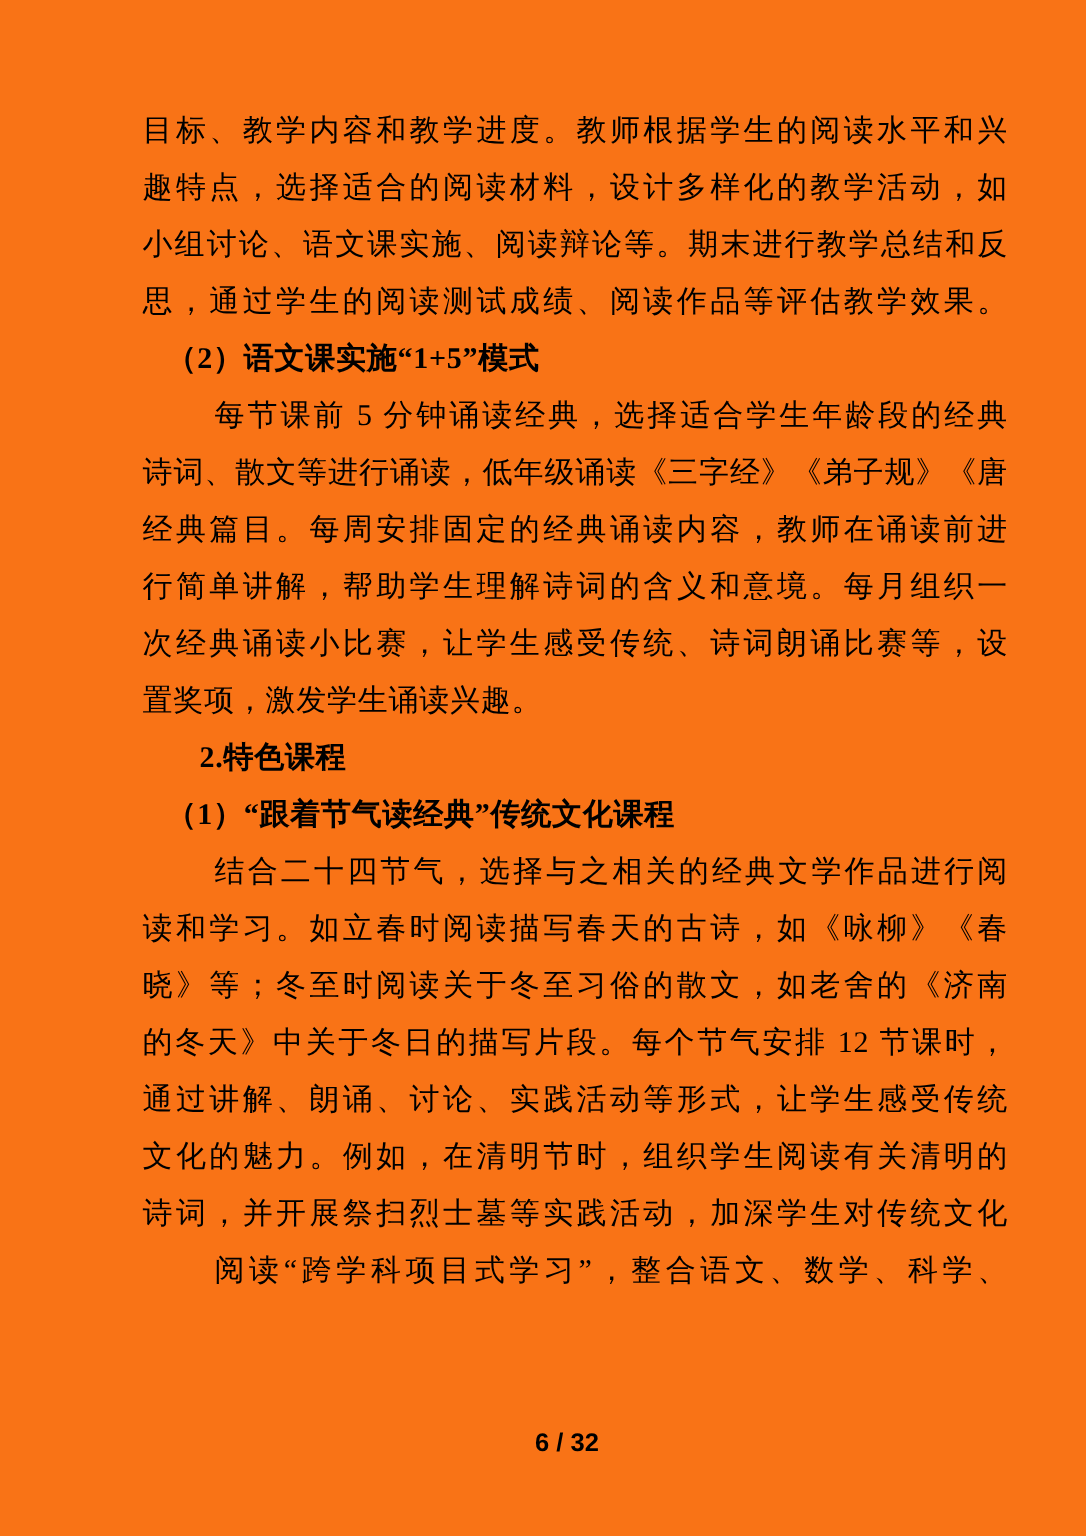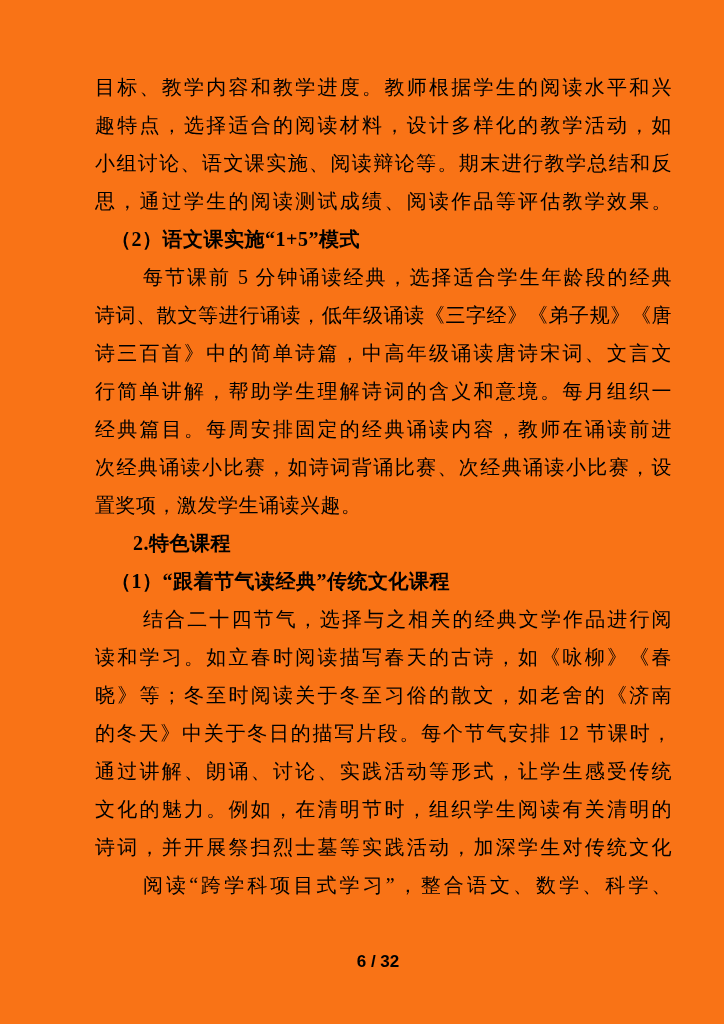--- a/index.html
+++ b/index.html
@@ -67,24 +67,23 @@
 
 <div class="page">
   <div class="text-block">
     <div class="line full">目标、教学内容和教学进度。教师根据学生的阅读水平和兴</div>
     <div class="line full">趣特点，选择适合的阅读材料，设计多样化的教学活动，如</div>
     <div class="line full">小组讨论、语文课实施、阅读辩论等。期末进行教学总结和反</div>
     <div class="line full">思，通过学生的阅读测试成绩、阅读作品等评估教学效果。</div>
     <div class="line short bold indent-hp">（2）语文课实施“1+5”模式</div>
     <div class="line full indent-p">每节课前 5 分钟诵读经典，选择适合学生年龄段的经典</div>
     <div class="line full">诗词、散文等进行诵读，低年级诵读《三字经》《弟子规》《唐</div>
-    <div class="line full">诗三百首》中的简单诗篇，中高年级诵读唐诗宋词、文言文</div>
+    <div class="line full">经典篇目。每周安排固定的经典诵读内容，教师在诵读前进</div>
     <div class="line full">行简单讲解，帮助学生理解诗词的含义和意境。每月组织一</div>
-    <div class="line full">经典篇目。每周安排固定的经典诵读内容，教师在诵读前进</div>
-    <div class="line full">次经典诵读小比赛，如诗词背诵比赛、次经典诵读小比赛，设</div>
+    <div class="line full">次经典诵读小比赛，让学生感受传统、诗词朗诵比赛等，设</div>
     <div class="line short">置奖项，激发学生诵读兴趣。</div>
     <div class="line short bold indent-hn">2.特色课程</div>
     <div class="line short bold indent-hp">（1）“跟着节气读经典”传统文化课程</div>
     <div class="line full indent-p">结合二十四节气，选择与之相关的经典文学作品进行阅</div>
     <div class="line full">读和学习。如立春时阅读描写春天的古诗，如《咏柳》《春</div>
     <div class="line full">晓》等；冬至时阅读关于冬至习俗的散文，如老舍的《济南</div>
     <div class="line full">的冬天》中关于冬日的描写片段。每个节气安排 12 节课时，</div>
     <div class="line full">通过讲解、朗诵、讨论、实践活动等形式，让学生感受传统</div>
     <div class="line full">文化的魅力。例如，在清明节时，组织学生阅读有关清明的</div>
     <div class="line full">诗词，并开展祭扫烈士墓等实践活动，加深学生对传统文化</div>

